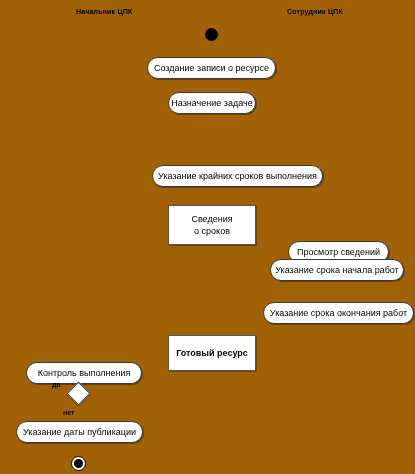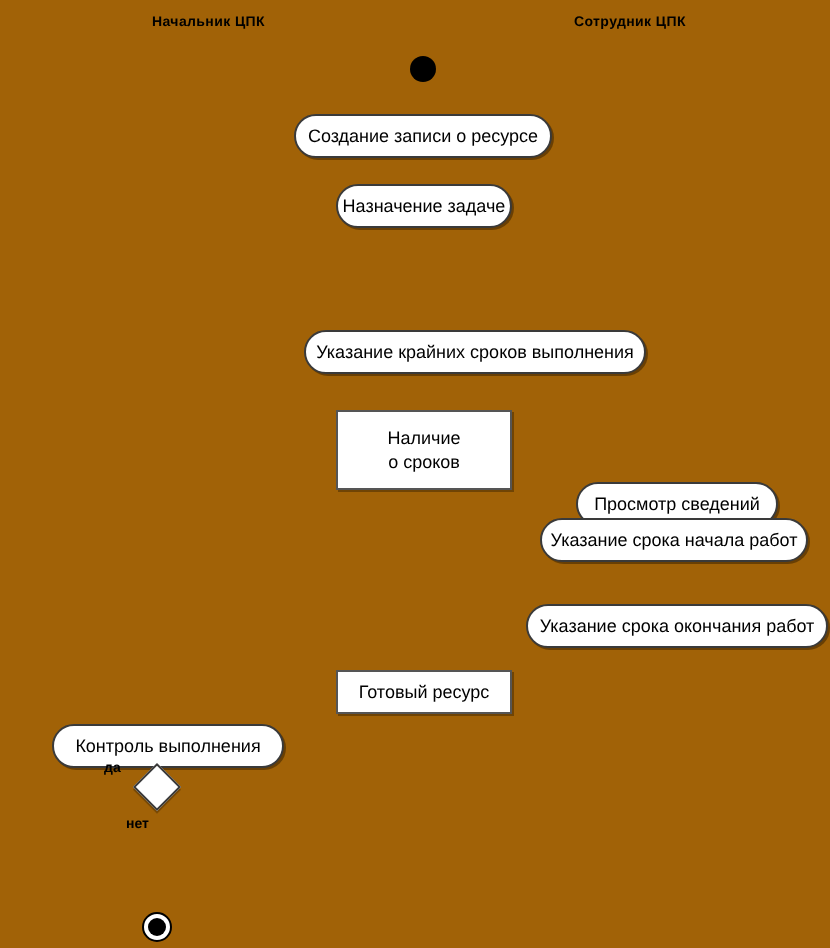--- a/index.html
+++ b/index.html
@@ -120,42 +120,43 @@
 
   <div class="action" style="left:147px; top:57px; width:129px;">Создание записи о ресурсе</div>
 
   <div class="action" style="left:168px; top:92px; width:88px;">Назначение задаче</div>
 
 
   <div class="action" style="left:124px; top:165px; width:171px;margin-left:28px;">Указание крайних сроков выполнения</div>
 
   <div class="object-node" style="left:168px; top:205px; width:88px; height:40px;">
     <div>
-      <div>Наличие</div>
+      <div>Сведения</div>
       <div>о сроков</div>
     </div>
   </div>
 
   <div class="action" style="left:288px; top:215px; width:101px;margin-top:26px;">Просмотр сведений</div>
 
   <div class="action" style="left:263px; top:302px; width:151px;">Указание срока окончания работ</div>
 
   <div class="action" style="left:270px; top:259px; width:134px;">Указание срока начала работ</div>
 
-  <div class="object-node" style="left:168px; top:335px; width:88px; height:22px;">
+  <div class="object-node" style="left:168px; top:335px; width:88px; height:36px;font-weight:bold;">
     <div>
       <div>Готовый ресурс</div>
     </div>
   </div>
 
   <div class="action" style="left:26px; top:362px; width:116px;">Контроль выполнения</div>
 
   <div class="guard" style="left:52px; top:381px;">да</div>
 
   <div class="decision" style="left:70px; top:385px;"></div>
 
   <div class="guard" style="left:63px; top:409px;">нет</div>
 
 
+  <div class="action" style="left:16px; top:421px; width:127px;">Указание даты публикации</div>
 
   <div class="final-node" style="left:71px; top:456px;"></div>
 
 </div>
 
 </body></html>

